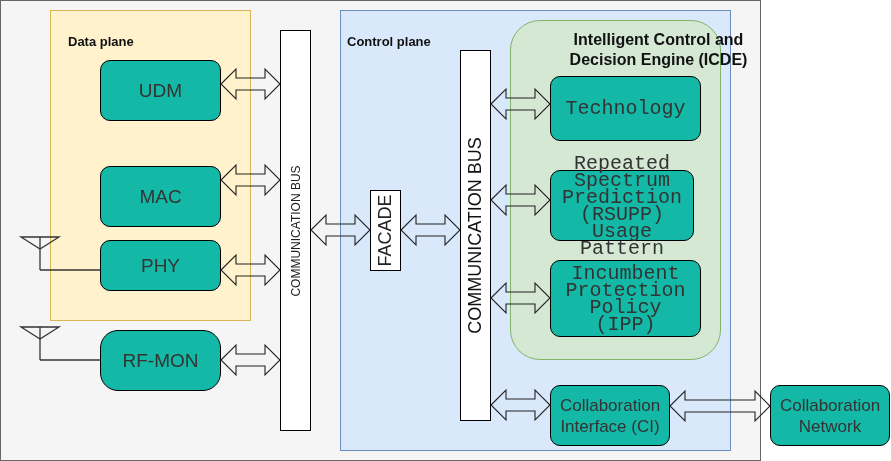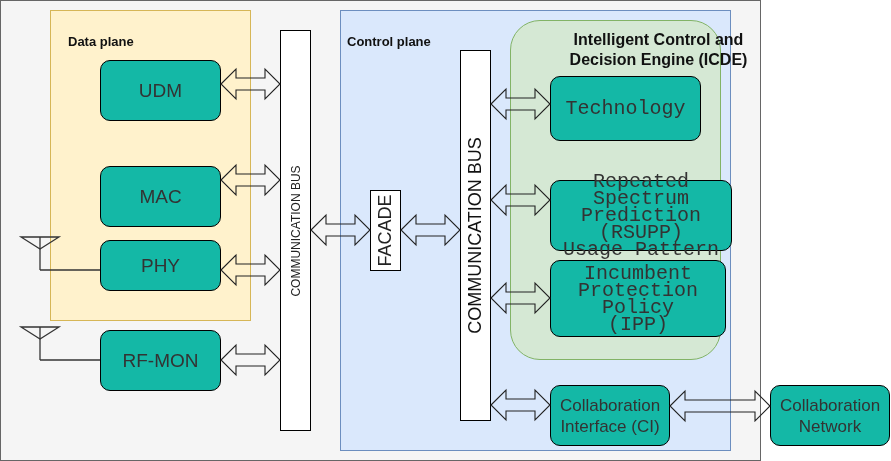--- a/index.html
+++ b/index.html
@@ -26,21 +26,21 @@
 
 <div id="outer" class="abs"></div>
 
 <div id="dataplane" class="abs">
   <div class="abs label-bold" style="left:10px; top:23px;margin-left:7px;">Data plane</div>
 </div>
 
 <div class="abs block big" style="left:100px; top:60px; width:121px; height:61px;">UDM</div>
 <div class="abs block big" style="left:100px; top:166px; width:121px; height:61px;">MAC</div>
 <div class="abs block big" style="left:100px; top:240px; width:121px; height:51px;">PHY</div>
-<div class="abs block big" style="left:100px; top:330px; width:121px; height:61px;">RF-MON</div>
+<div class="abs block big" style="left:100px; top:330px; width:121px; height:61px;border-radius:18px;">RF-MON</div>
 
 <div class="abs bus" style="left:280px; top:30px; width:31px; height:401px;">
   <span class="vtext" style="font-size:12px; color:#222;">COMMUNICATION BUS</span>
 </div>
 
 <div id="controlplane" class="abs">
   <div class="abs label-bold" style="left:6px; top:23px;">Control plane</div>
 </div>
 
 <div class="abs bus" style="left:370px; top:190px; width:31px; height:81px;">
@@ -56,28 +56,28 @@
     <div>Intelligent Control and</div>
     <div>Decision Engine (ICDE)</div>
   </div>
 </div>
 
 <div class="abs block mid" style="left:550px; top:76px; width:151px; height:65px;">
   <div>
     <div>Technology</div>
   </div>
 </div>
-<div class="abs block mid" style="left:550px; top:170px; width:182px; height:71px;margin-top:10px;">
+<div class="abs block mid" style="left:550px; top:170px; width:144px; height:71px;">
   <div>
     <div>Repeated Spectrum</div>
     <div>Prediction (RSUPP)</div>
     <div>Usage Pattern</div>
   </div>
 </div>
-<div class="abs block mid" style="left:550px; top:260px; width:176px; height:77px;">
+<div class="abs block mid" style="left:550px; top:260px; width:151px; height:77px;">
   <div>
     <div>Incumbent</div>
     <div>Protection Policy</div>
     <div>(IPP)</div>
   </div>
 </div>
 
 <div class="abs block col" style="left:550px; top:377px; width:120px; height:61px;">
   <div>
     <div>Collaboration</div>

